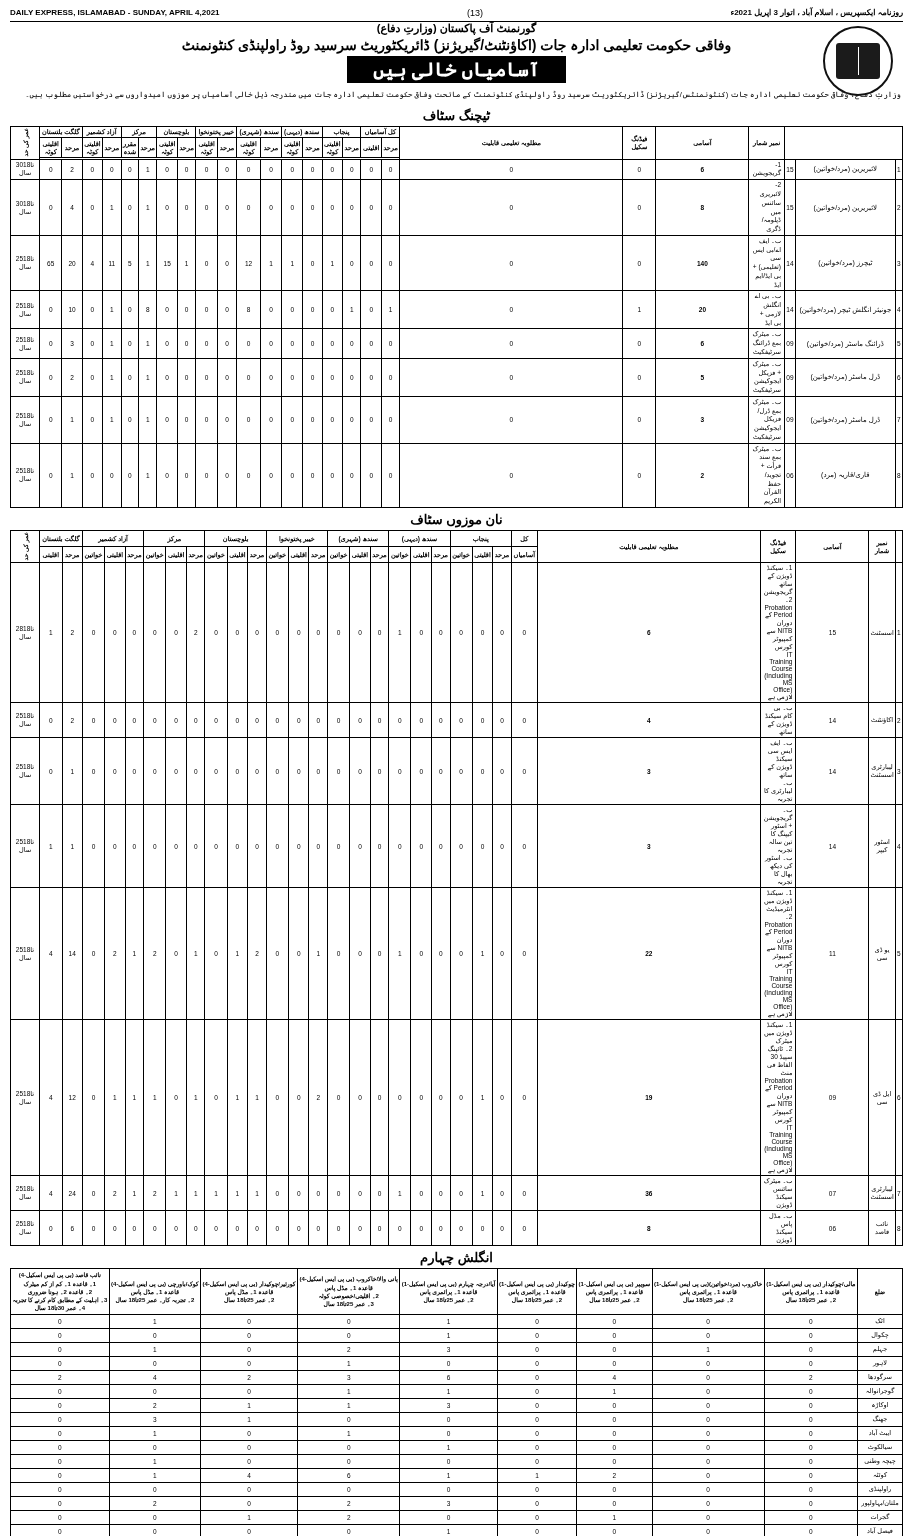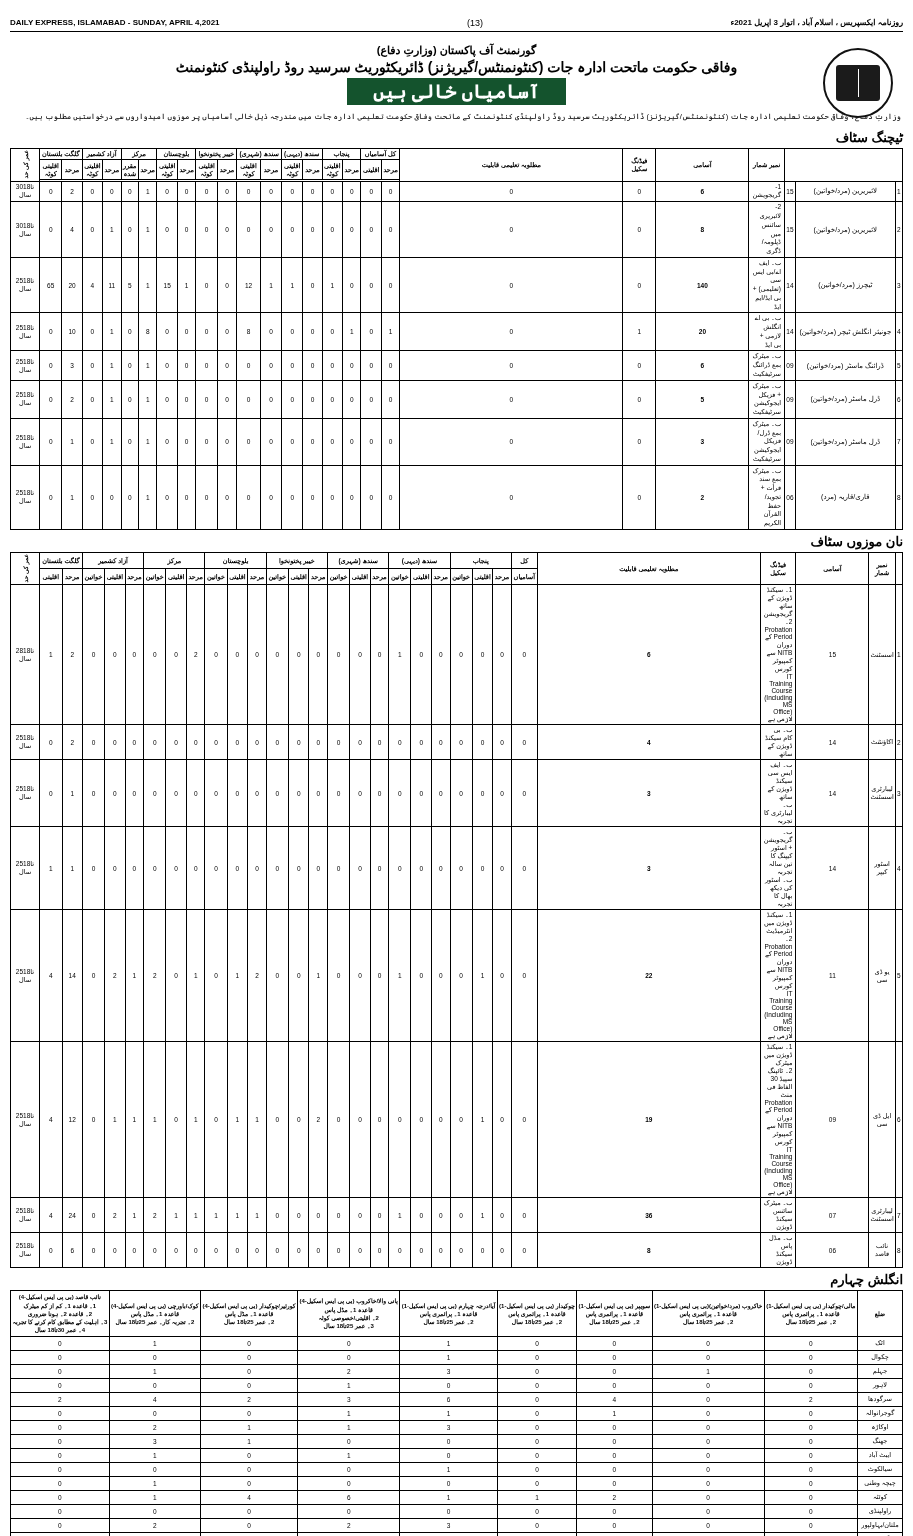--- a/index.html
+++ b/index.html
@@ -1,31 +1,31 @@
 <!DOCTYPE html>
 <html><head>
 <meta charset="utf-8">
 <style>
   html,body{margin:0;padding:0;background:#8c8c8c;}
   body{font-family:"Liberation Sans", sans-serif;}
-  .page{width:913px;height:1536px;background:#ffffff;margin:0 auto;position:relative;box-sizing:border-box;padding:18px 10px 4px 10px;}
+  .page{width:913px;height:1536px;background:#ffffff;margin:0 auto;position:relative;box-sizing:border-box;padding:8px 10px 4px 10px;}
   .hdr{display:flex;justify-content:space-between;align-items:flex-start;font-size:8px;font-weight:bold;border-bottom:1px solid #000;padding-bottom:3px;}
   .hdr .mid{font-size:9px;font-weight:normal;}
   .rtl{direction:rtl;}
-  .titleblock{display:flex;align-items:center;justify-content:center;margin-top:12px;position:relative;}
+  .titleblock{display:flex;align-items:center;justify-content:center;margin-top:0;position:relative;}
   .logo{position:absolute;right:8px;top:2px;width:74px;height:74px;display:flex;align-items:center;justify-content:center;}
   .logo .ring{width:66px;height:66px;border:2px solid #111;border-radius:50%;display:flex;align-items:center;justify-content:center;background:#fff;}
   .logo .inner{width:44px;height:36px;background:#1b1b1b;border-radius:3px;position:relative;}
   .logo .inner:after{content:"";position:absolute;left:50%;top:4px;width:1px;height:28px;background:#fff;}
   .titles{text-align:center;width:100%;}
   .t1{font-size:11px;font-weight:bold;margin-bottom:2px;}
   .t2{font-size:14px;font-weight:bold;margin-bottom:3px;}
-  .t3{display:inline-block;background:#14532d;color:#fff;font-size:19px;font-weight:bold;padding:2px 26px;letter-spacing:1px;}
+  .t3{display:inline-block;background:#000000;color:#fff;font-size:19px;font-weight:bold;padding:2px 26px;letter-spacing:1px;}
   .intro{font-size:7.5px;text-align:justify;direction:rtl;margin:6px 2px 8px 2px;line-height:1.5;}
-  .secttl{text-align:right;font-size:13px;font-weight:bold;margin:4px 0 3px 0;}
+  .secttl{text-align:center;font-size:13px;font-weight:bold;margin:4px 0 3px 0;}
   table{border-collapse:collapse;width:100%;font-size:6.5px;}
   table, th, td{border:1px solid #000;}
   th,td{padding:1px 1px;text-align:center;vertical-align:middle;}
   .tbl1 td.desc{text-align:right;direction:rtl;font-size:6.5px;padding:1px 3px;line-height:1.35;}
   .tbl1 td.post{text-align:center;direction:rtl;font-size:7px;}
   .grp th{font-size:6.5px;font-weight:bold;}
   .small{font-size:6px;}
   .vert{writing-mode:vertical-rl;transform:rotate(180deg);white-space:nowrap;font-size:6px;}
   .tbl3 td{height:11px;}
   .tbl3 th{font-size:6px;padding:2px 1px;direction:rtl;line-height:1.35;}
@@ -43,21 +43,21 @@
   </div>
 
   <div class="titleblock">
     <div class="logo">
       <div class="ring">
           <div class="inner"></div>
         </div>
     </div>
     <div class="titles">
       <div class="t1 rtl">گورنمنٹ آف پاکستان (وزارتِ دفاع)</div>
-      <div class="t2 rtl">وفاقی حکومت ماتحت ادارہ جات (کنٹونمنٹس/گیریژنز) ڈائریکٹوریٹ سرسید روڈ راولپنڈی کنٹونمنٹ</div>
+      <div class="t2 rtl">وفاقی حکومت تعلیمی ادارہ جات (اکاؤنٹنٹ/گیریژنز) ڈائریکٹوریٹ سرسید روڈ راولپنڈی کنٹونمنٹ</div>
       <div class="t3 rtl">آسامیاں خالی ہیں</div>
     </div>
   </div>
 
   <div class="intro">وزارتِ دفاع، وفاقی حکومت تعلیمی ادارہ جات (کنٹونمنٹس/گیریژنز) ڈائریکٹوریٹ سرسید روڈ راولپنڈی کنٹونمنٹ کے ماتحت وفاقی حکومت تعلیمی ادارہ جات میں مندرجہ ذیل خالی آسامیاں پر موزوں امیدواروں سے درخواستیں مطلوب ہیں۔</div>
 
   <div class="secttl rtl">ٹیچنگ سٹاف</div>
   <table class="tbl1">
     <thead>
       <tr class="grp">

